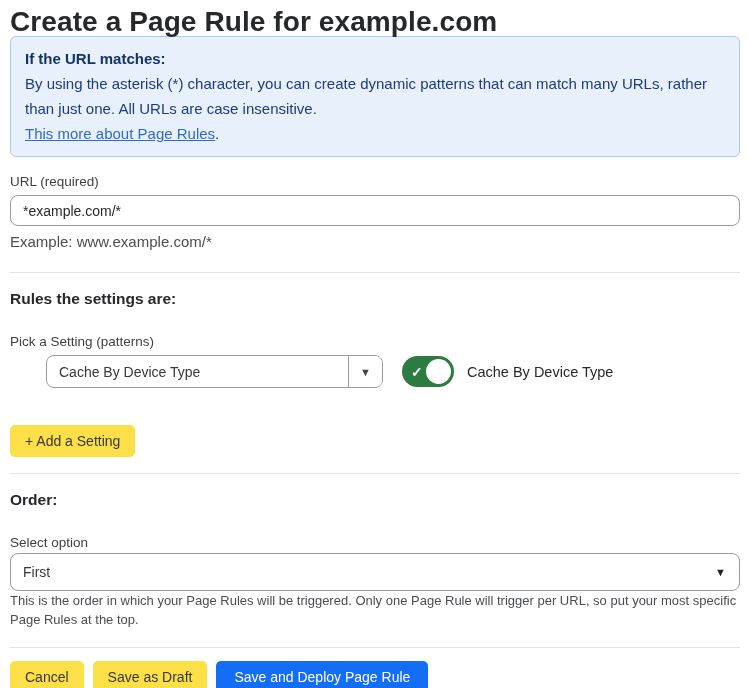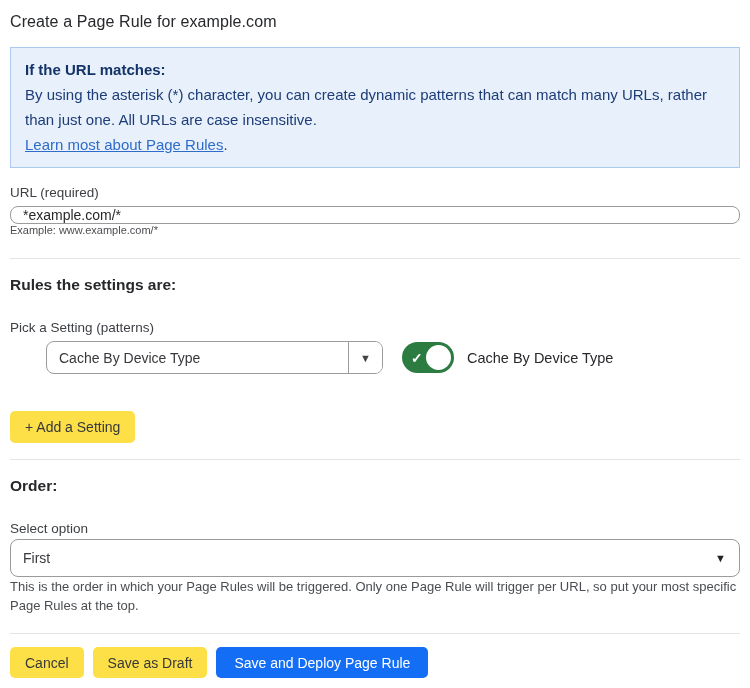--- a/index.html
+++ b/index.html
@@ -7,55 +7,56 @@
   body {
     width: 750px; height: 688px;
     background: #ffffff;
     font-family: "Liberation Sans", sans-serif;
     color: #26282b;
   }
   .container { padding: 0 10px; }
 
   .page-title {
     margin: 8px 0 0 0;
-    font-size: 16px; line-height: 27px;
-    font-weight: normal; color: #26282b;
+    font-size: 28px; line-height: 27px;
+    font-weight: bold; color: #26282b;
     letter-spacing: 0.1px;
   }
 
   .info-box {
-    margin-top: 12px;
+    margin-top: 1px;
     background: #e8f1fb;
     border: 1px solid #abc9ec;
-    border-radius: 0;
+    border-radius: 6px;
     padding: 9px 14px 10px 14px;
     font-size: 15px; line-height: 25px;
     color: #1d3c78;
   }
   .info-box .info-heading { font-weight: bold; color: #143468; }
   .info-box .info-link {
     color: #2f6bc9; text-decoration: underline; cursor: pointer;
   }
 
   .field-label {
     margin-top: 17px;
     font-size: 13.5px; color: #3c3f43;
   }
   .text-input {
     margin-top: 6px;
-    width: 100%; height: 18px;
+    width: 100%; height: 31px;
     border: 1px solid #9b9b9b; border-radius: 8px;
     padding: 0 12px;
     font-family: "Liberation Sans", sans-serif;
     font-size: 14px; color: #26282b;
     background: #fff;
     outline: none;
   }
   .helper-text {
-    font-size: 11px; color: #4a4d51;
+    margin-top: 7px;
+    font-size: 15px; color: #4a4d51;
   }
 
   .divider {
     margin-top: 22px;
     border: none; border-top: 1px solid #e4e4e4;
     height: 0;
   }
   .divider.tight { margin-top: 16px; }
 
   .section-heading {
@@ -149,21 +150,21 @@
 </head>
 <body>
 
 <div class="container">
 
   <h1 class="page-title">Create a Page Rule for example.com</h1>
 
   <div class="info-box">
     <div class="info-heading">If the URL matches:</div>
     <div class="info-body">By using the asterisk (*) character, you can create dynamic patterns that can match many URLs, rather than just one. All URLs are case insensitive.</div>
-    <div><a class="info-link">Learn most about Page Rules</a><span>.</span></div>
+    <div><a class="info-link">This more about Page Rules</a><span>.</span></div>
   </div>
 
   <div class="field-label">URL (required)</div>
   <input class="text-input" type="text" value="*example.com/*" style="">
   <div class="helper-text">Example: www.example.com/*</div>
 
   <hr class="divider">
 
   <div class="section-heading">Rules the settings are:</div>
 

